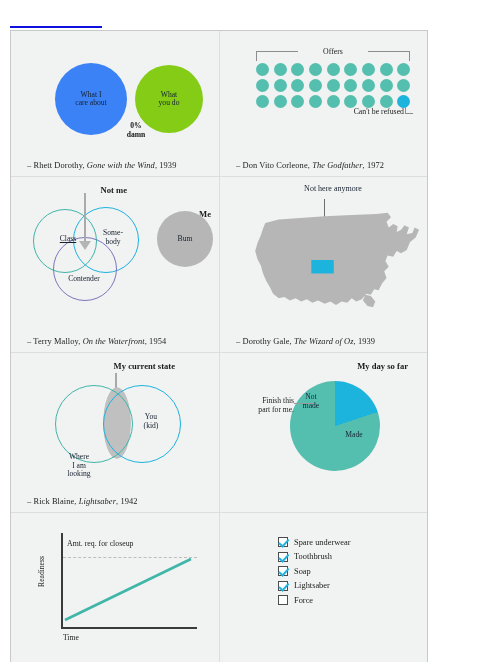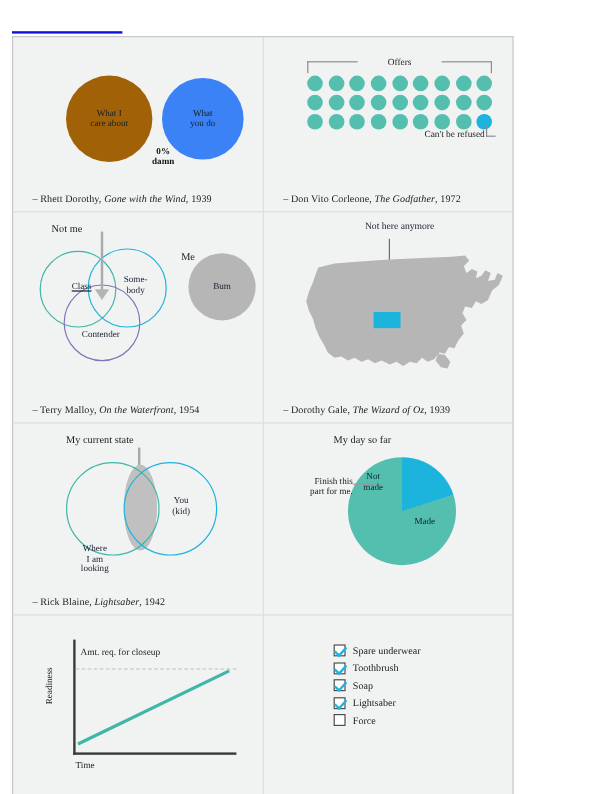--- a/index.html
+++ b/index.html
@@ -83,44 +83,44 @@
     color: #1c1c1c;
     letter-spacing: .1px;
     padding-left: 8px;
     padding-bottom: 2px;
     white-space: nowrap;
   }
   .cite i { font-style: italic; }
 
   .cap {
     font-family: "Liberation Serif", serif;
-    font-weight: normal;
+    font-weight: bold;
     font-size: 8.6px;
     color: #1a1a1a;
-    text-align: left;
+    text-align: right;
   }
 
   .lbl {
     font-size: 7.6px;
     color: #15212e;
     text-align: center;
     line-height: 1.12;
   }
 
   .abs { position: absolute; }
 
   
   .c1-teal {
     left: 36px; top: 26px; width: 72px; height: 72px;
-    border-radius: 50%; background: #a16207;
+    border-radius: 50%; background: #3b82f6;
     display: flex; align-items: center; justify-content: center;
   }
   .c1-blue {
     left: 116px; top: 28px; width: 68px; height: 68px;
-    border-radius: 50%; background: #3b82f6;
+    border-radius: 50%; background: #84cc16;
     display: flex; align-items: center; justify-content: center;
   }
   .c1-pct {
     left: 92px; top: 84px; width: 50px;
     font-weight: bold; font-size: 7.6px; text-align: center; color: #131313;
     line-height: 1.2;
   }
   .c2-brace {
     left: 28px; top: 14px; width: 152px; height: 9px;
     border: 1px solid #8d8d8d; border-bottom: none;

